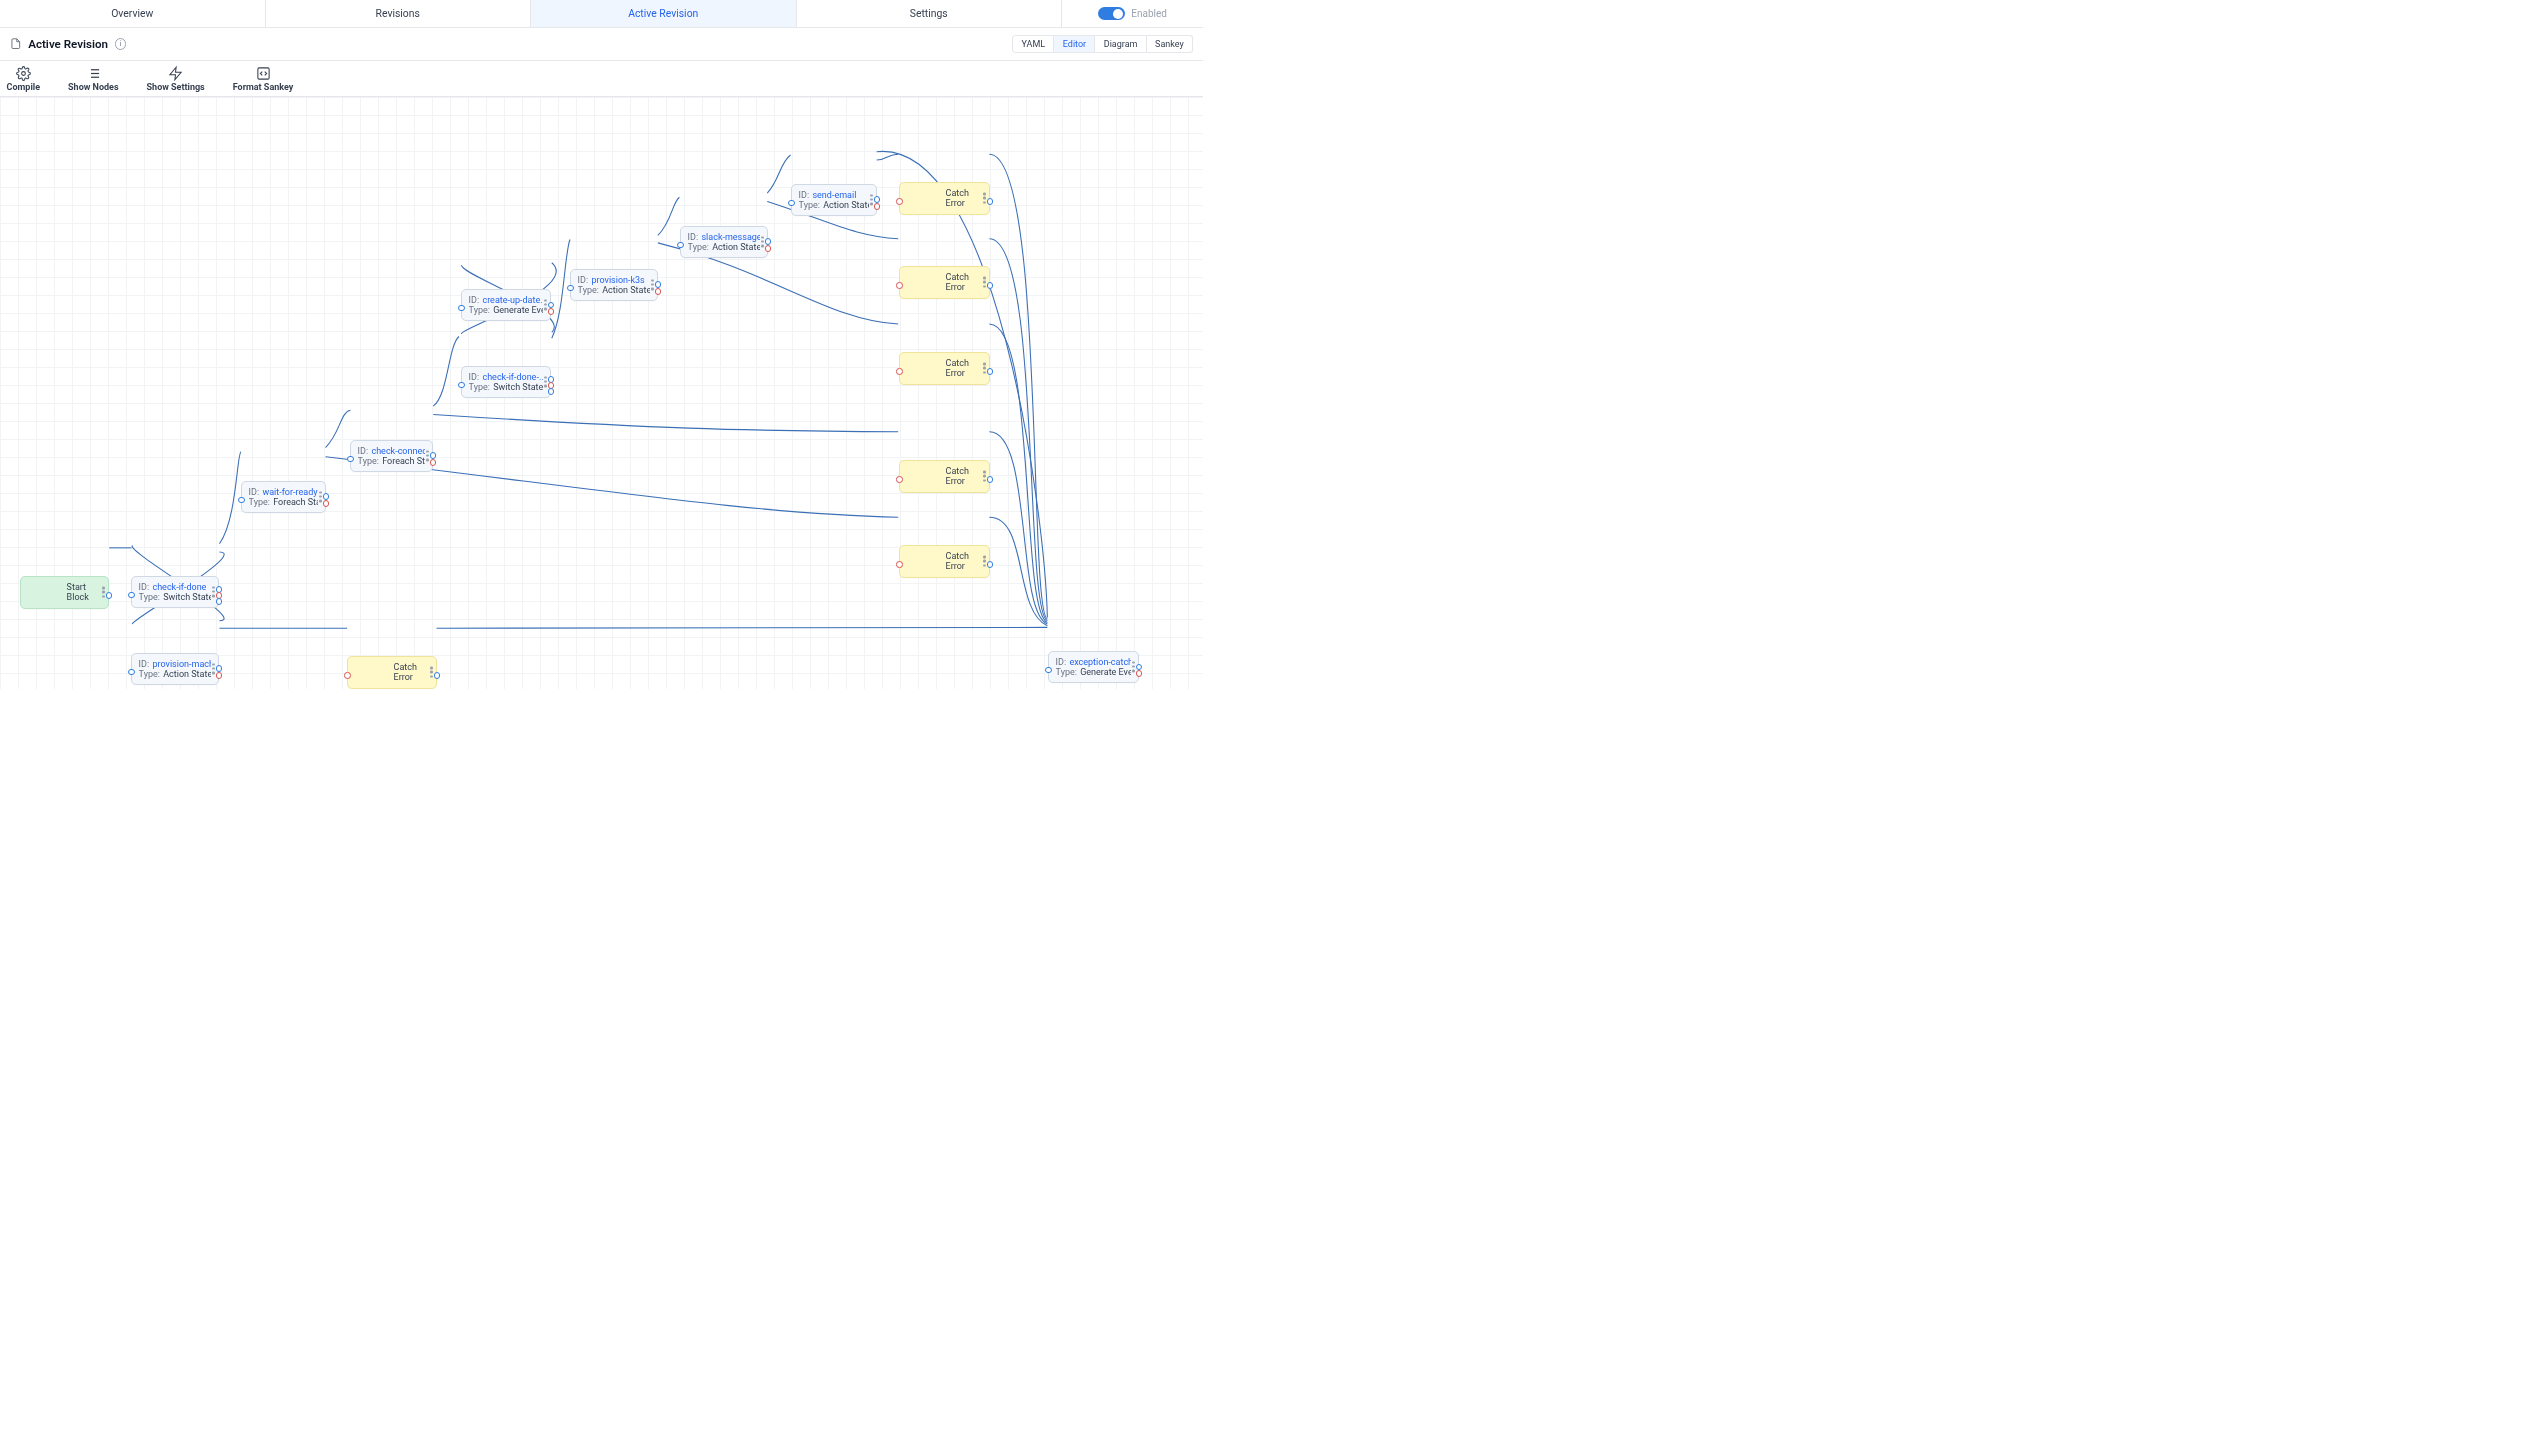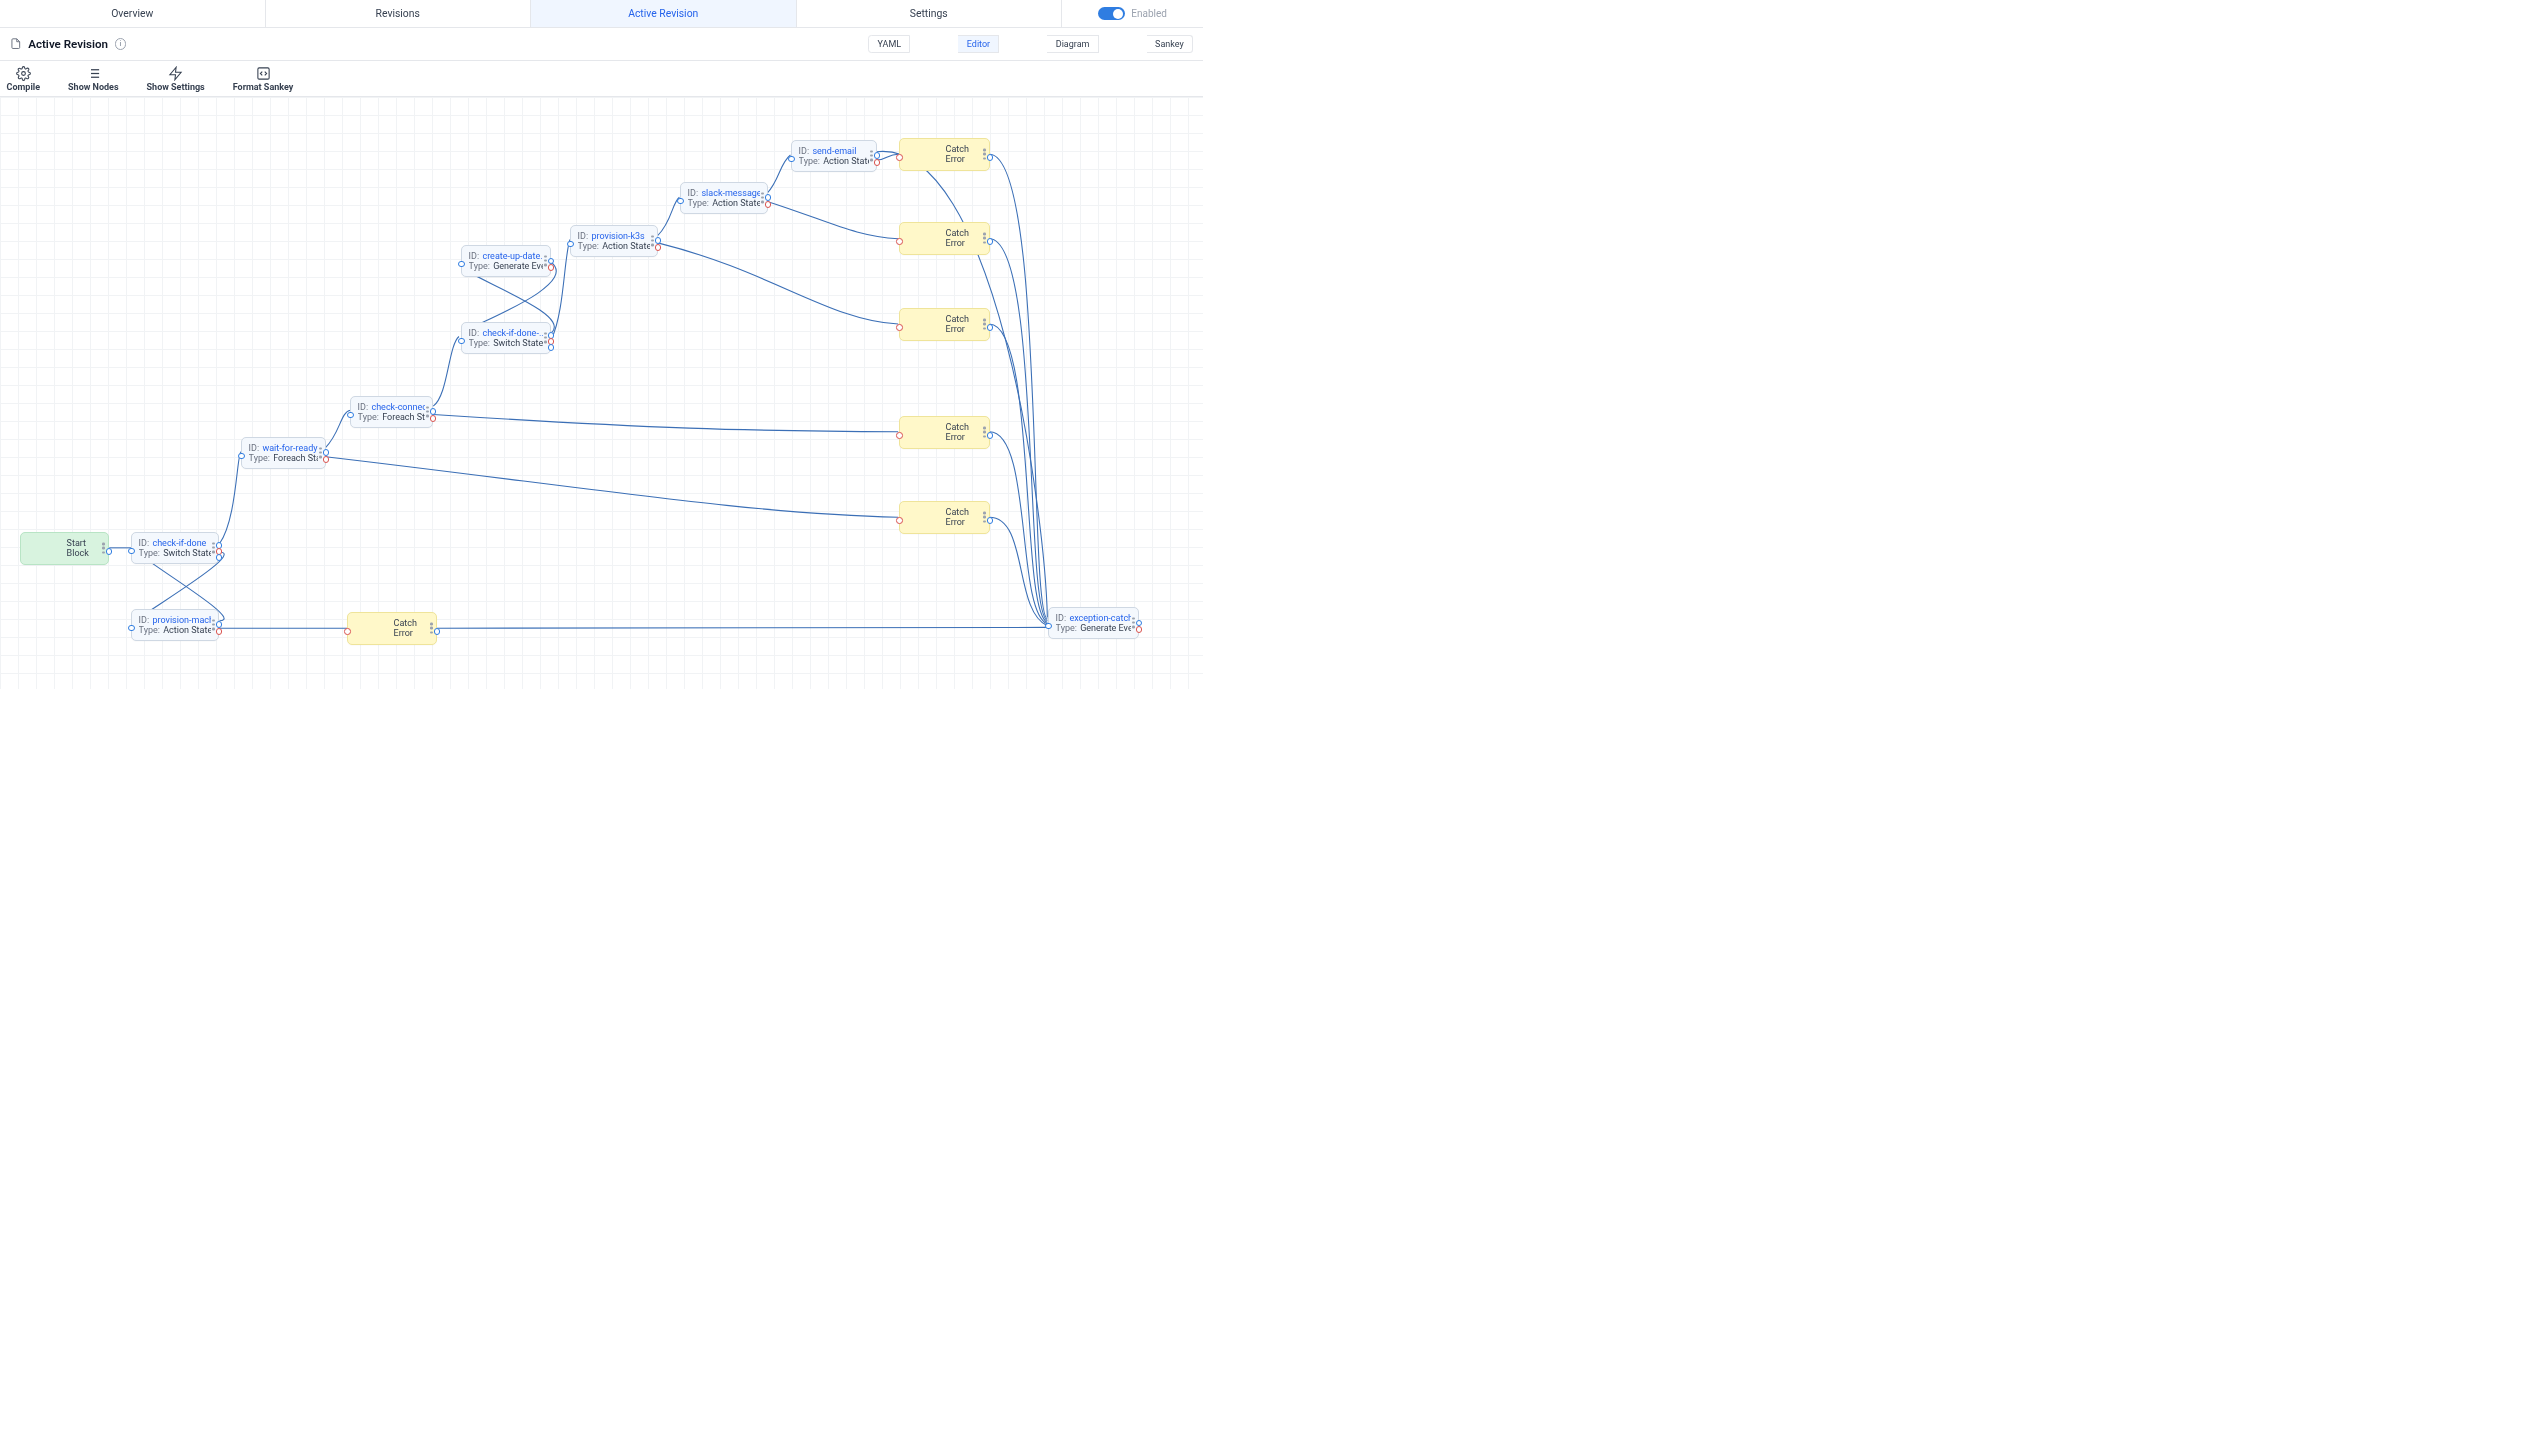--- a/index.html
+++ b/index.html
@@ -59,21 +59,21 @@
   .header-left { display:flex; align-items:center; gap:6.6px; }
   .header-title { font-size:11.6px; font-weight:600; color:#111827; }
   .info-ic { width:11.6px; height:11.6px; border:1px solid #9ca3af; border-radius:50%;
              display:flex; align-items:center; justify-content:center;
              font-size:7.5px; color:#9ca3af; font-weight:600; }
   .file-ic { width:11.6px; height:13.3px; }
 
   .viewbtns { display:flex; gap:0; }
   .viewbtn {
     border:0.8px solid #e5e7eb; padding:3.3px 8.3px; font-size:9px;
-    color:#374151; background:#fff; cursor:pointer;margin-left:48px;
+    color:#374151; background:#fff; cursor:pointer;
   }
   .viewbtn + .viewbtn { border-left:none; }
   .viewbtn.active { color:#2563eb; background:#f0f6ff;text-align:center; }
   .viewbtn:first-child { border-radius:3.3px 0 0 3.3px; }
   .viewbtn:last-child { border-radius:0 3.3px 3.3px 0; }
 
   
   .toolbar { display:flex; gap:28px; padding:5px 6.6px 3.3px; border-bottom:0.8px solid #e5e7eb;font-weight:bold;}
   .tool { display:flex; flex-direction:column; align-items:center; gap:1.7px;
           cursor:pointer; color:#374151; font-size:9px;}
@@ -94,20 +94,21 @@
 
   
   .node {
     position:absolute;
     border:0.8px solid #cfd8e3;
     border-radius:5px;
     background:#f4f8fd;
     padding:5px 6.6px;
     font-size:9px;
     box-shadow: 0 0.8px 0.8px rgba(0,0,0,0.02);
+    margin-top: 44px;
   }
   .node.start { background:#d8f3df; border-color:#b8e4c5; }
   .node.catch { background:#fff8c9; border-color:#efe49a; }
   .node .line { display:flex; gap:3.3px; white-space:nowrap; overflow:hidden; text-overflow:ellipsis; }
   .node .k { color:#6b7280; }
   .node .idv { color:#2563eb; }
   .node .tv { color:#374151; }
   .node .single { color:#374151;padding-left:39px; }
   .handle {
     position:absolute; right:3.3px; top:50%; transform:translateY(-50%);

